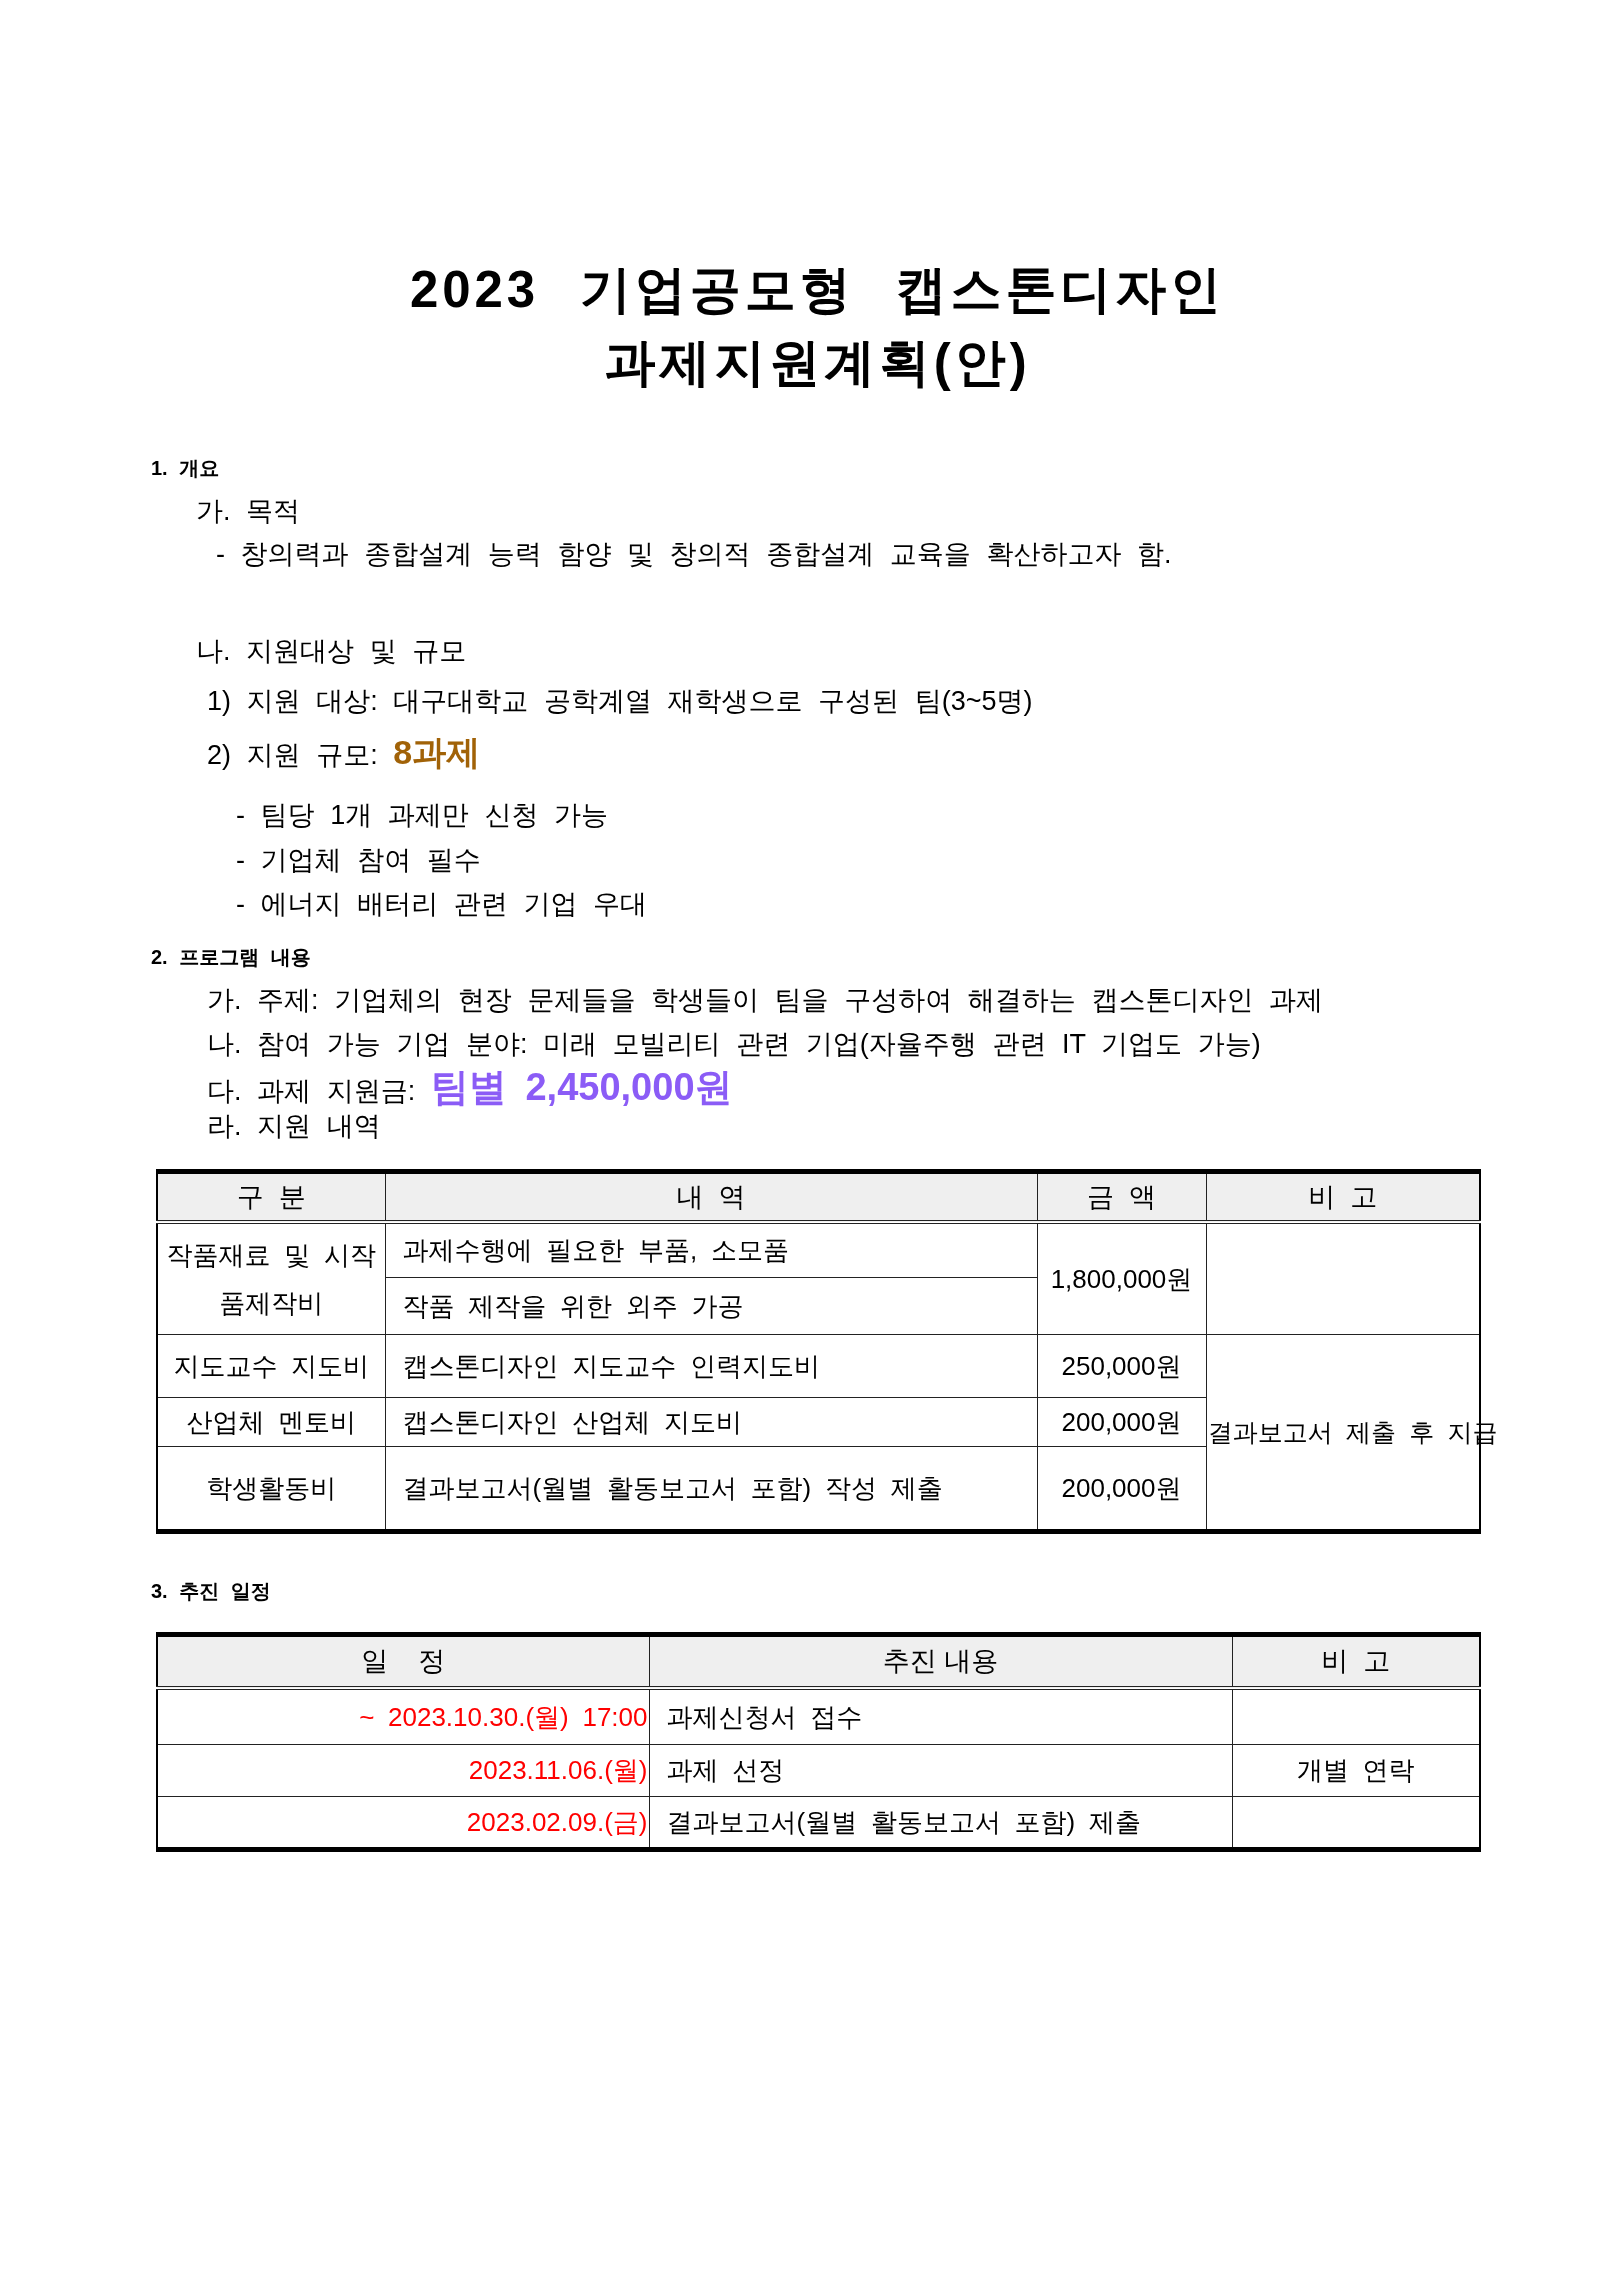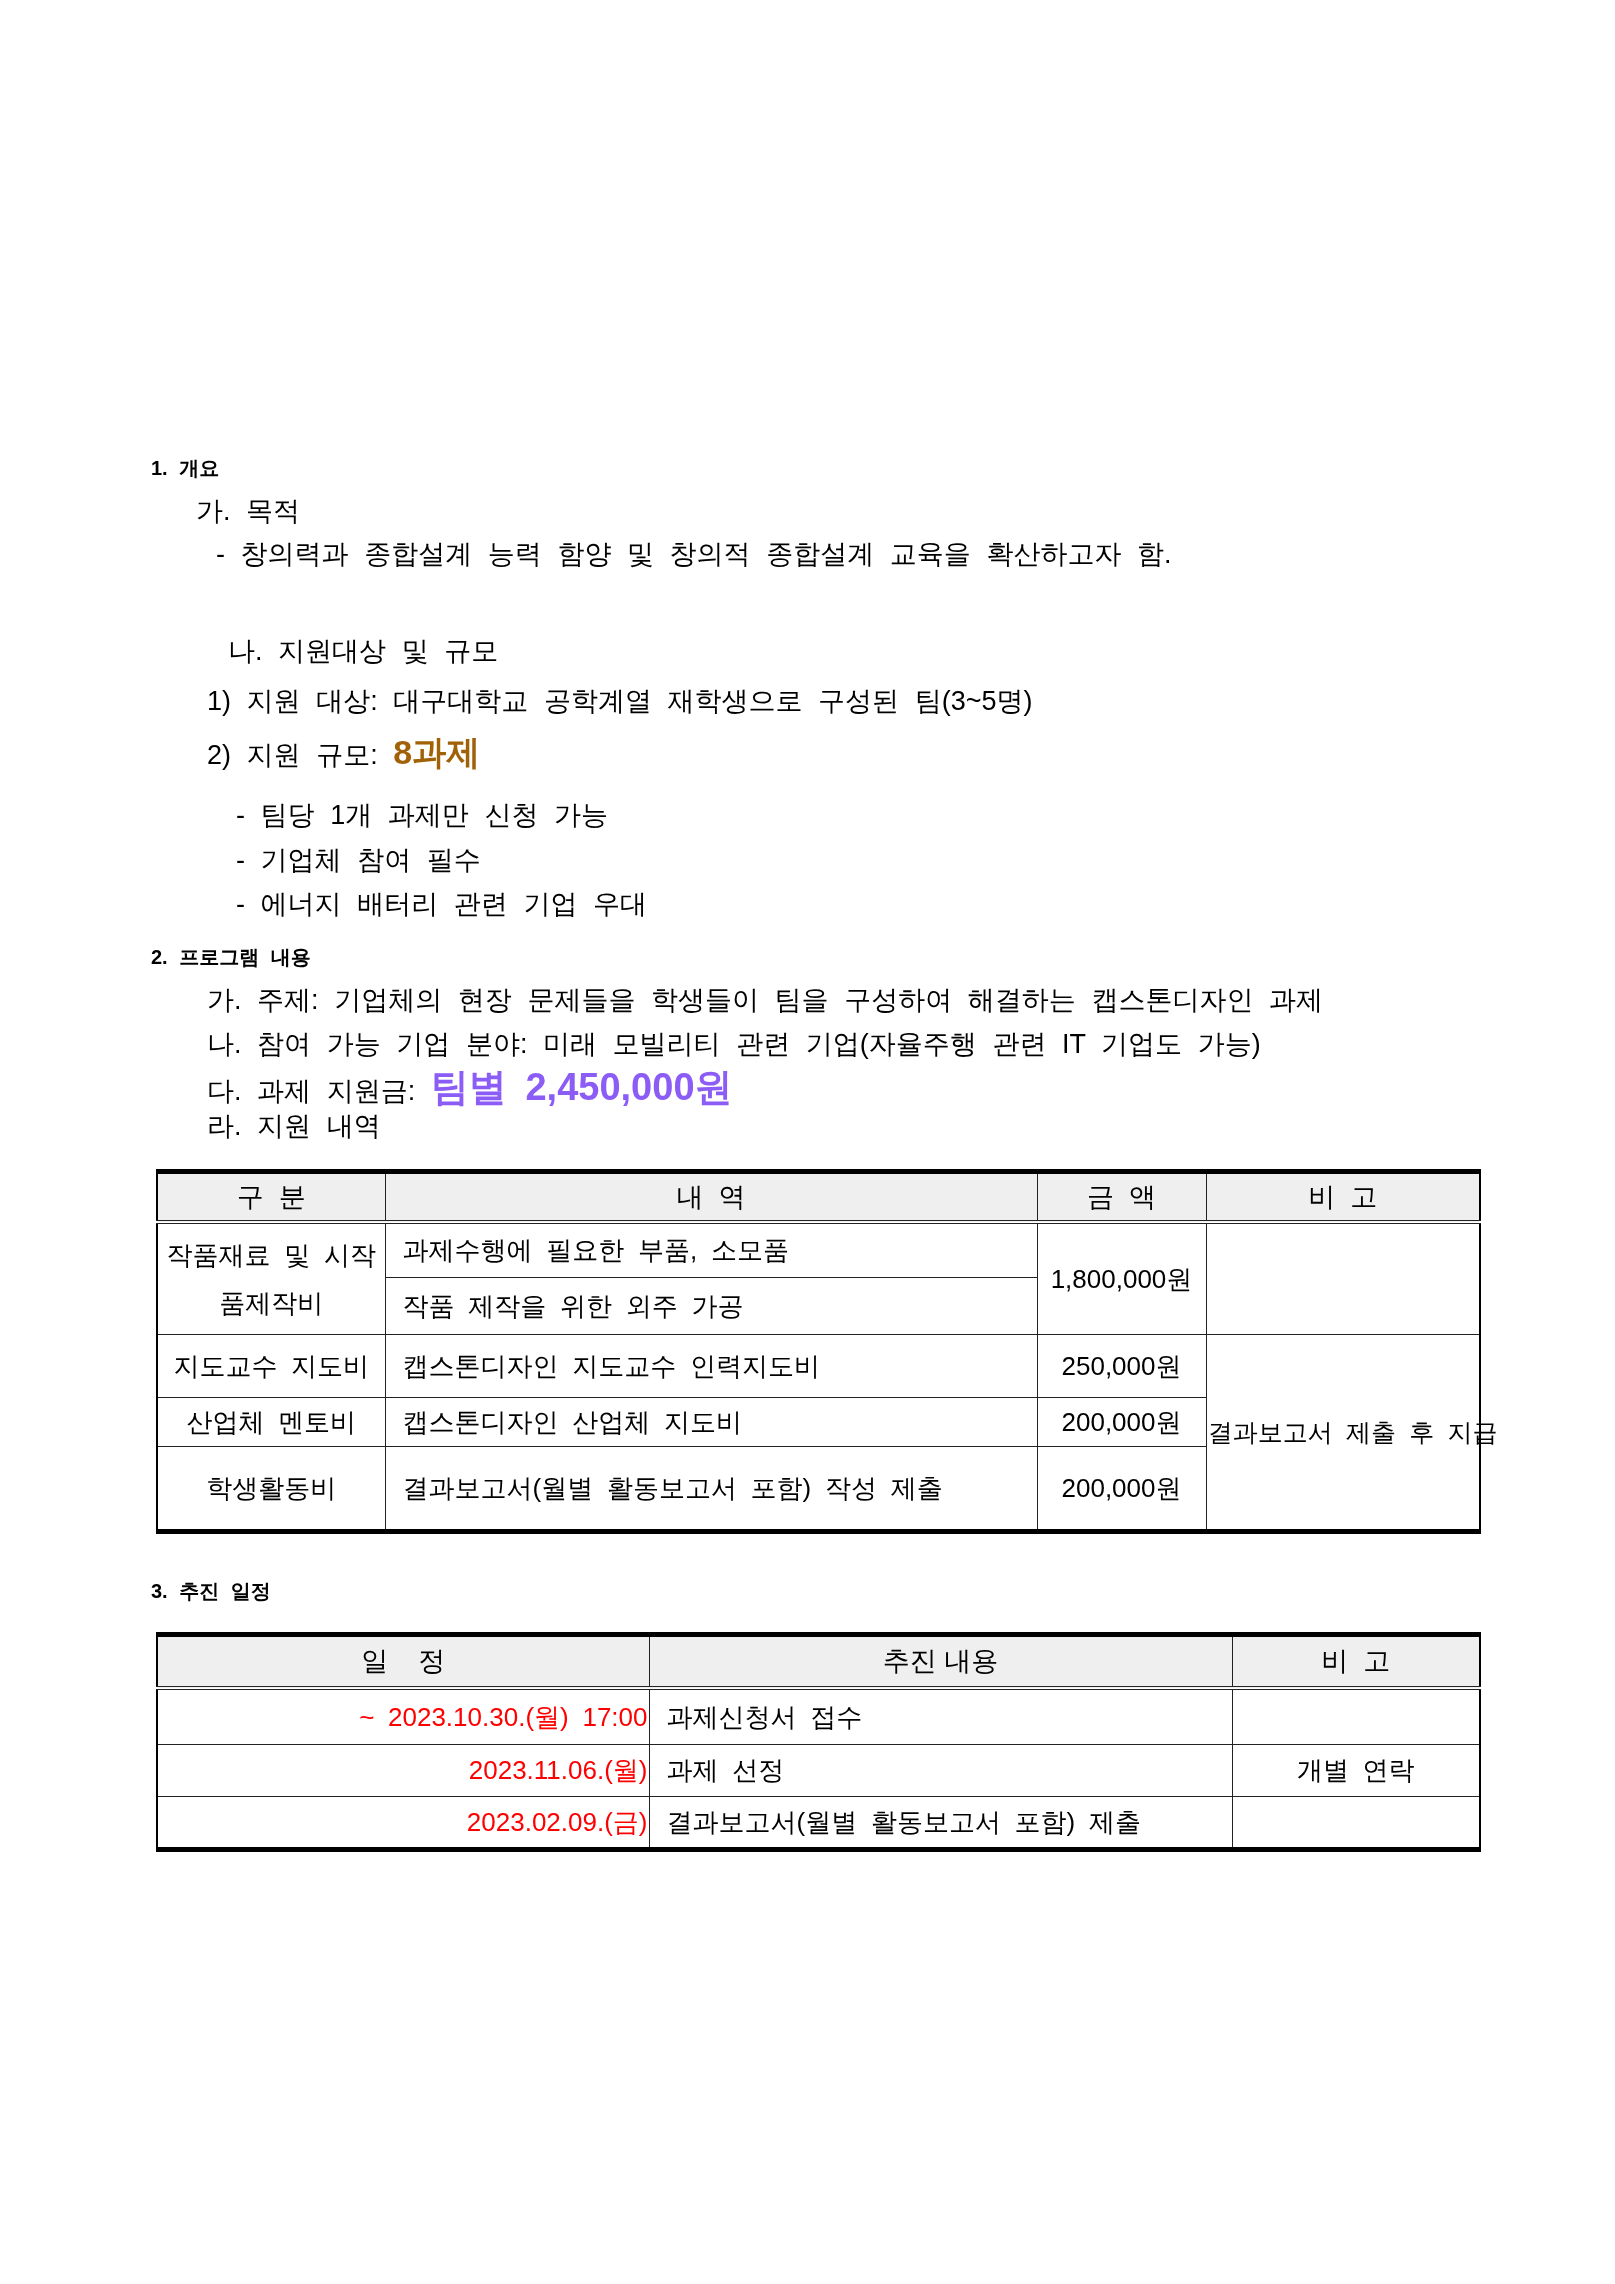--- a/index.html
+++ b/index.html
@@ -34,25 +34,29 @@
   .t1 .cat  { text-align:center; line-height:1.85; padding:0 3.9px; }
   .t1 .note { text-align:center; font-size:25px; white-space:nowrap; padding:0 1.3px; }
   .t2 .date { text-align:right; color:#ff0000; white-space:nowrap; }
   .t2 .note2 { text-align:center; white-space:nowrap; }
 </style>
 </head>
 <body>
 
 <div class="page">
 
+  <div class="title-block">
+    <div class="title-line">2023 기업공모형 캡스톤디자인</div>
+    <div class="title-line">과제지원계획(안)</div>
+  </div>
 
   <div class="ln hd" style="top:451px; left:151px;">1. 개요</div>
   <div class="ln" style="top:494px; left:196px;">가. 목적</div>
   <div class="ln" style="top:537px; left:216px;">- 창의력과 종합설계 능력 함양 및 창의적 종합설계 교육을 확산하고자 함.</div>
-  <div class="ln" style="top:634px; left:196px;margin-left:32px;">나. 지원대상 및 규모</div>
+  <div class="ln" style="top:634px; left:196px;">나. 지원대상 및 규모</div>
   <div class="ln" style="top:684px; left:207px;">1) 지원 대상: 대구대학교 공학계열 재학생으로 구성된 팀(3~5명)</div>
   <div class="ln" style="top:735px; left:207px;"><span>2) 지원 규모: </span><span class="accent-red">8과제</span></div>
   <div class="ln" style="top:798px; left:236px;">- 팀당 1개 과제만 신청 가능</div>
   <div class="ln" style="top:843px; left:236px;">- 기업체 참여 필수</div>
   <div class="ln" style="top:887px; left:236px;">- 에너지 배터리 관련 기업 우대</div>
 
   <div class="ln hd" style="top:940px; left:151px;">2. 프로그램 내용</div>
   <div class="ln" style="top:1027px; left:207px;">나. 참여 가능 기업 분야: 미래 모빌리티 관련 기업(자율주행 관련 IT 기업도 가능)</div>
   <div class="ln" style="top:983px; left:207px;">가. 주제: 기업체의 현장 문제들을 학생들이 팀을 구성하여 해결하는 캡스톤디자인 과제</div>
   <div class="ln" style="top:1070px; left:207px;"><span>다. 과제 지원금: </span><span class="accent-blue">팀별 2,450,000원</span></div>

